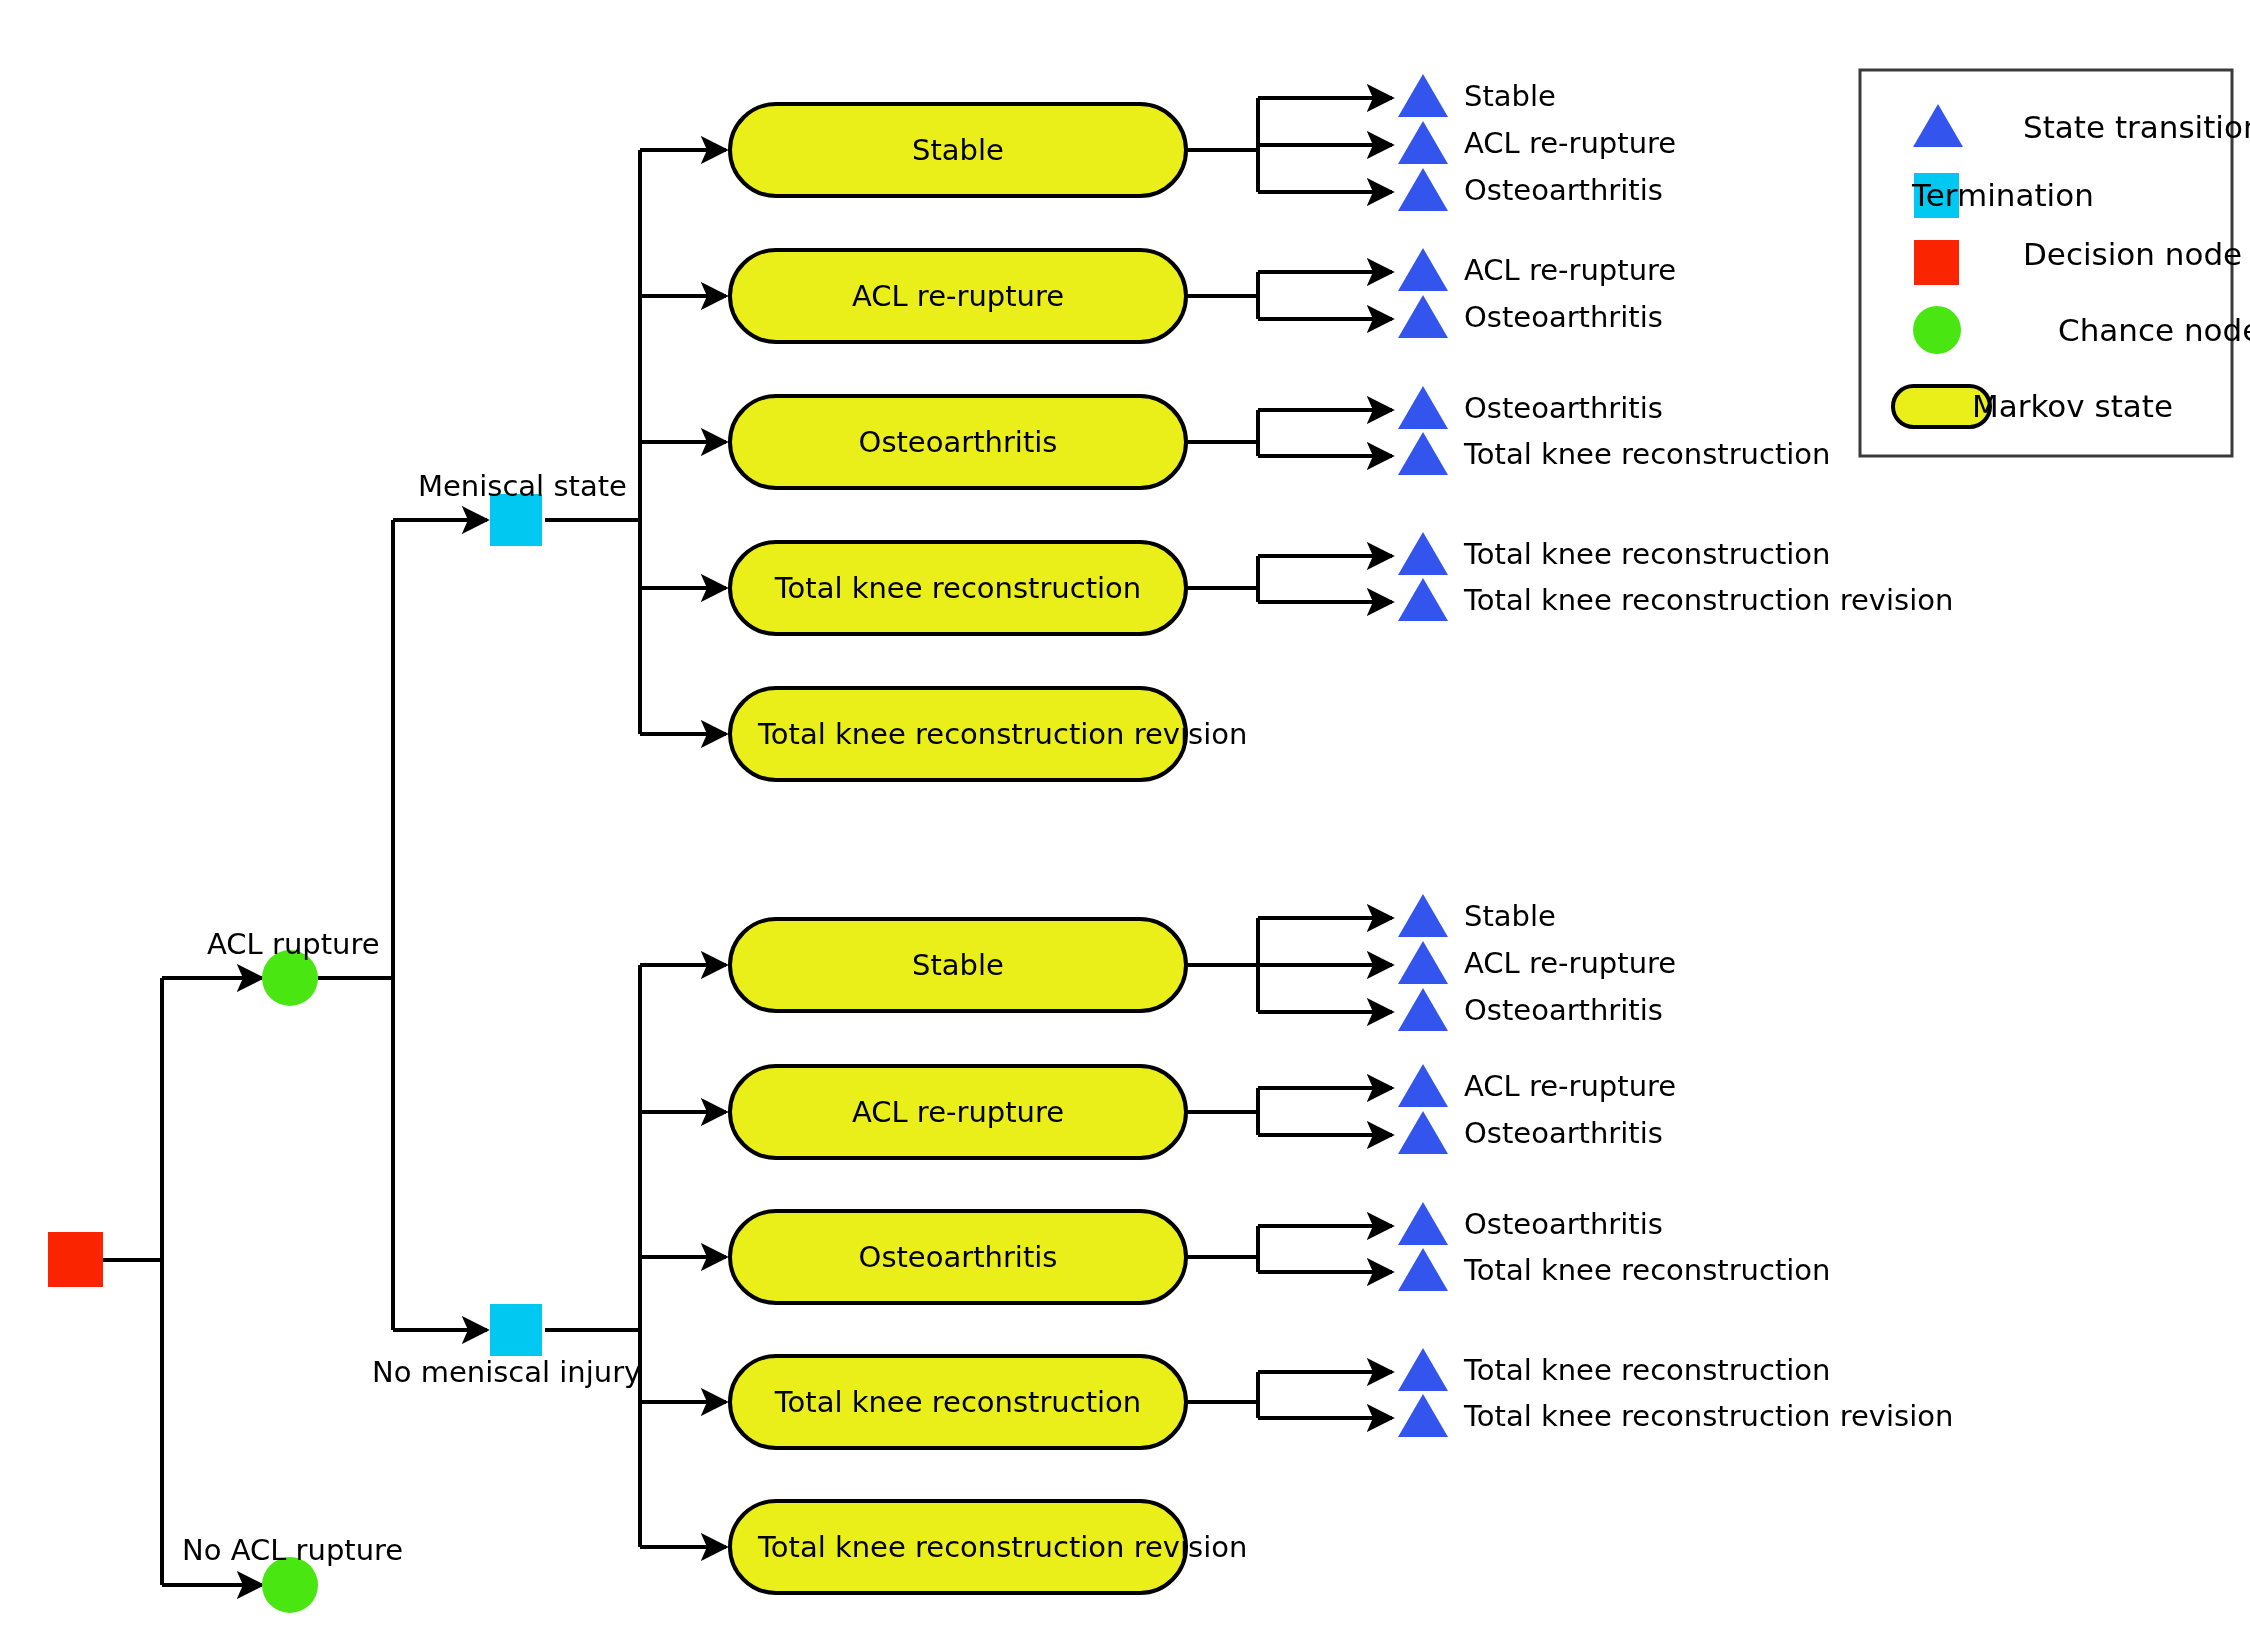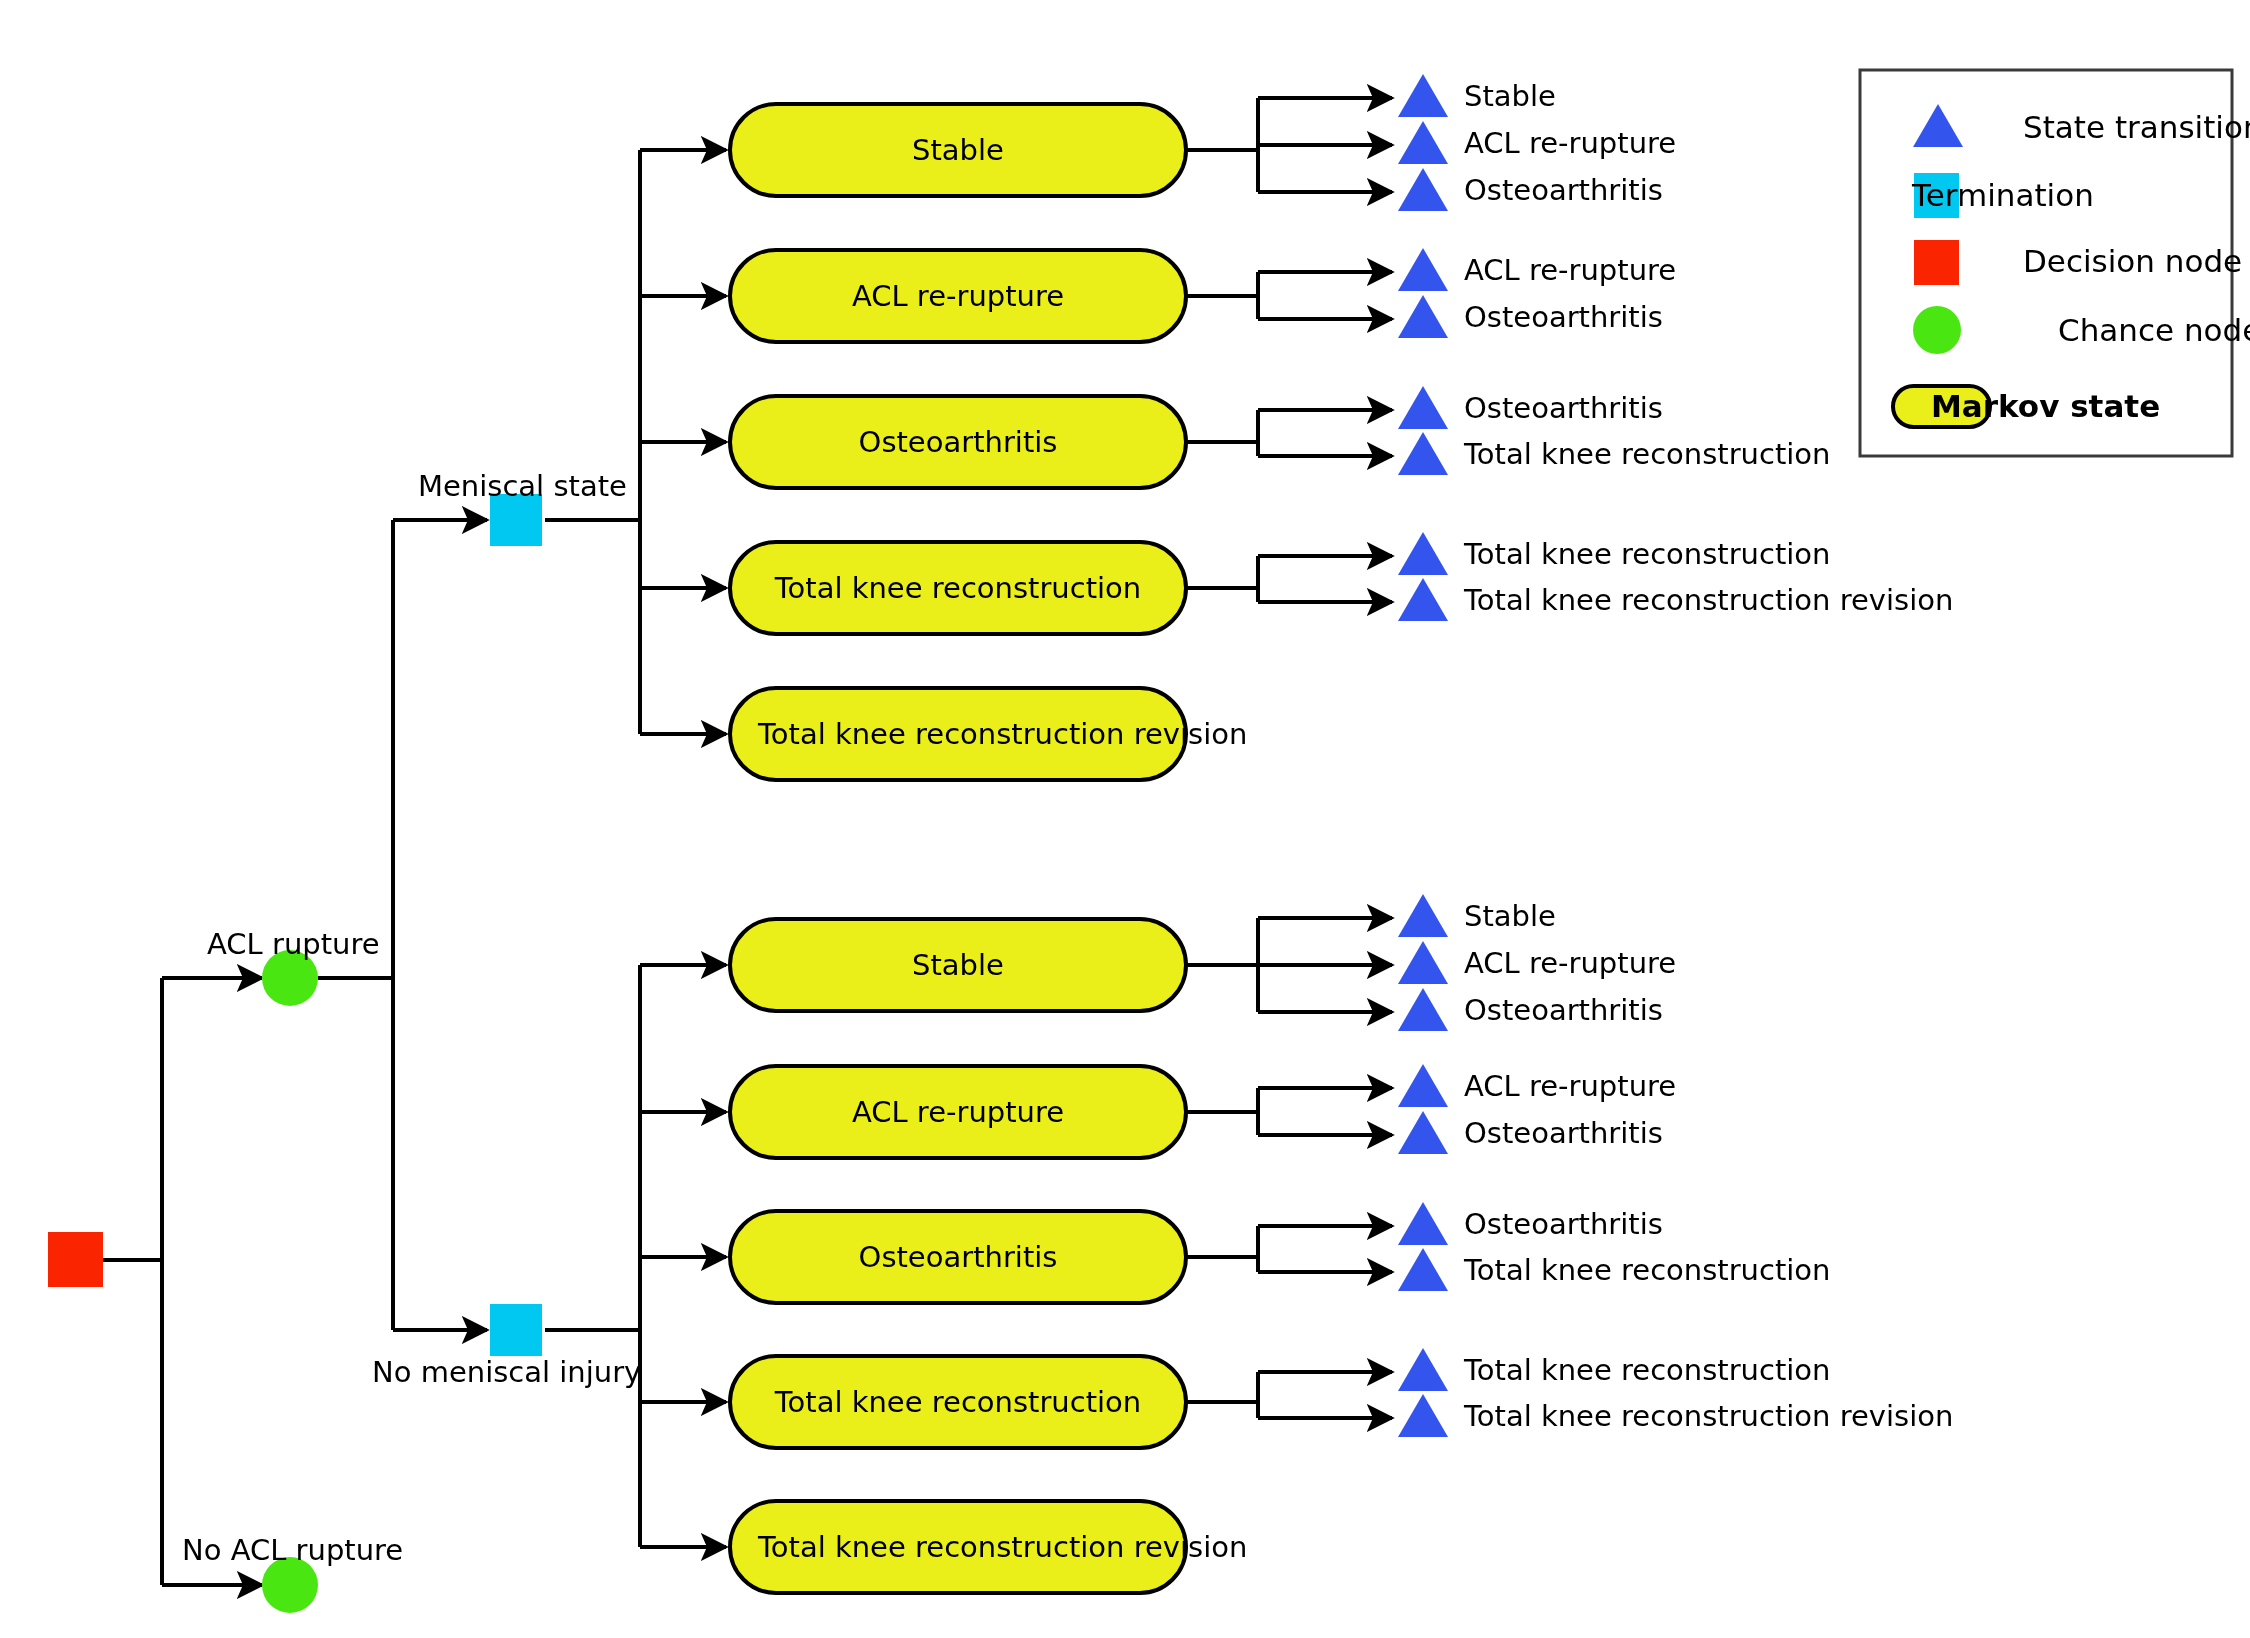--- a/index.html
+++ b/index.html
@@ -237,16 +237,16 @@
   <div class="lbl term-label" style="left:1464px; top:1119px;">Osteoarthritis</div>
 
   <div class="lbl term-label" style="left:1464px; top:1210px;">Osteoarthritis</div>
   <div class="lbl term-label" style="left:1464px; top:1256px;">Total knee reconstruction</div>
 
   <div class="lbl term-label" style="left:1464px; top:1356px;">Total knee reconstruction</div>
   <div class="lbl term-label" style="left:1464px; top:1402px;">Total knee reconstruction revision</div>
 
   <div class="lbl legend-label" style="left:2023px; top:112px;">State transition</div>
   <div class="lbl legend-label" style="left:1912px; top:180px;">Termination</div>
-  <div class="lbl legend-label" style="left:2023px; top:246px;">Decision node</div>
+  <div class="lbl legend-label" style="left:2023px; top:239px;">Decision node</div>
   <div class="lbl legend-label" style="left:2023px; top:315px;margin-left:35px;">Chance node</div>
-  <div class="lbl legend-label" style="left:1931px; top:391px;font-weight:bold;">Markov state</div>
+  <div class="lbl legend-label" style="left:1972px; top:391px;">Markov state</div>
 </div>
 
 </body></html>

